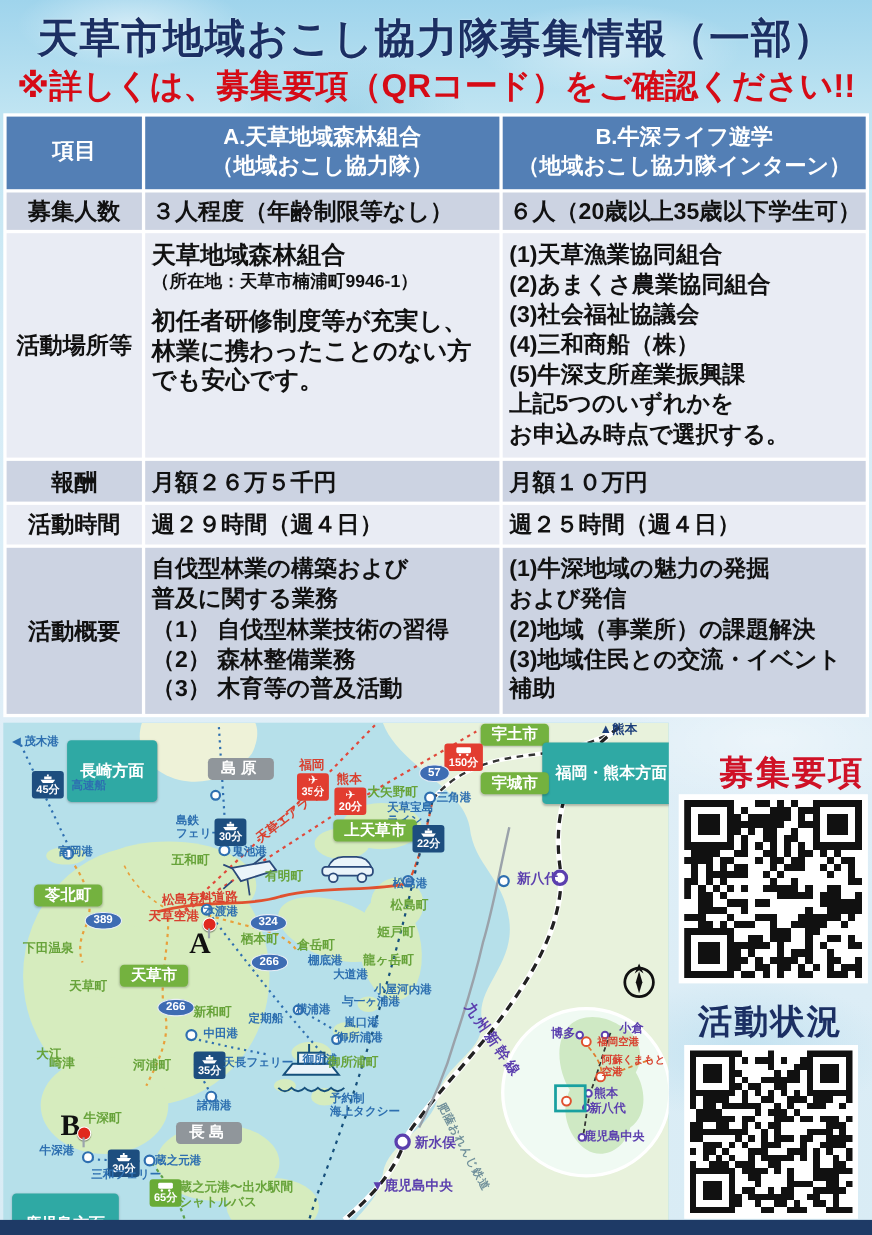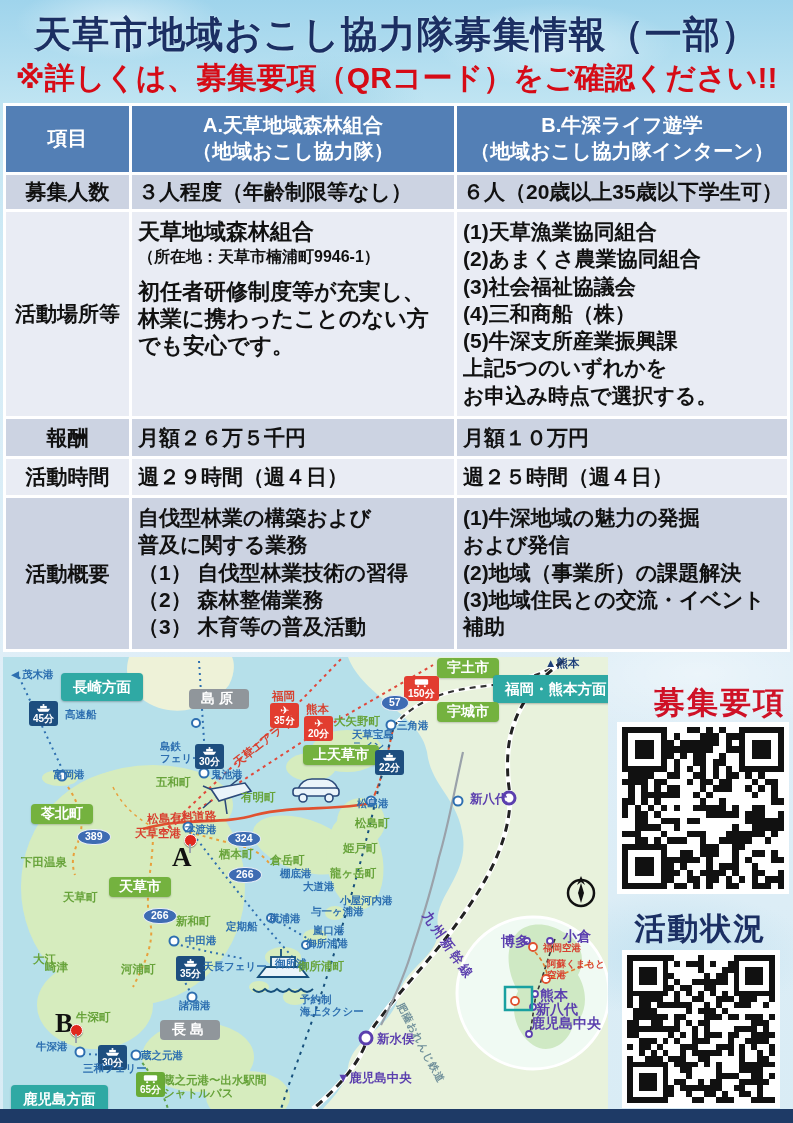--- a/index.html
+++ b/index.html
@@ -56,23 +56,23 @@
   #map svg.base{position:absolute;left:0;top:0;}
   #map-labels{position:absolute;left:0;top:0;width:100%;height:100%;}
   .mlabel{position:absolute;font-weight:bold;white-space:pre;line-height:1.12;transform-origin:left top;}
   .tport{color:#2d6fb0;font-size:10.5px;}
   .ttown{color:#67a33a;font-size:11.5px;}
   .tred{color:#d8402f;font-size:11.5px;}
   .tnavy{color:#1c3e7a;font-size:11.5px;}
   .tpurple{color:#5b3fae;font-size:12.5px;}
   .trail{color:#5b3fae;font-size:13px;letter-spacing:3px;}
   .torange{color:#6f8f9a;font-size:10px;letter-spacing:1px;}
-  .tinsP{color:#5b3fae;font-size:14px;}
+  .tinsP{color:#5b3fae;font-size:11px;}
   .tinsR{color:#d8402f;font-size:9.5px;}
-  .bteal{background:#2fa9a4;color:#fff;font-size:14.5px;padding:6px 12px;border-radius:4px;box-shadow:0 1px 2px rgba(0,0,0,.25);}
+  .bteal{background:#2fa9a4;color:#fff;font-size:14.5px;padding:20px 12px;border-radius:4px;box-shadow:0 1px 2px rgba(0,0,0,.25);}
   .bcity{background:#74b23f;color:#fff;font-size:14px;padding:2px 10px;border-radius:4px;box-shadow:0 1px 2px rgba(0,0,0,.2);}
   .bgray{background:#90969b;color:#fff;font-size:14px;padding:2px 12px;border-radius:4px;letter-spacing:4px;}
   .bnavy,.bred,.bgreen{color:#fff;font-size:10px;padding:2px 4px;border-radius:3px;display:flex;flex-direction:column;align-items:center;line-height:1;}
   .bnavy{background:#1d4e7f;}
   .bred{background:#e23d30;}
   .bgreen{background:#69ab36;}
   .bi{width:15px;height:10px;display:block;margin-bottom:1px;}
   .pl{font-size:11px;line-height:1;display:block;}
   .shield{background:#3e6cb3;color:#fff;font-size:10.5px;font-weight:bold;padding:1px 7px;border-radius:50% / 55%;border:1px solid #e8eef6;}
   .mletter{color:#111;font-family:"Liberation Serif","DejaVu Serif",serif;font-size:27px;font-weight:bold;}
@@ -373,21 +373,21 @@
       <span class="mlabel torange" style="left: 402px; top: 344px; transform: rotate(62deg);">肥薩おれんじ鉄道</span>
       <span class="mlabel mletter" style="left: 169px; top: 185px;">A</span>
       <span class="mlabel mletter" style="left: 52px; top: 351px;">B</span>
       <span class="mlabel tinsP" style="left: 498px; top: 277px;">博多</span>
       <span class="mlabel tinsP" style="left: 560px; top: 272px;">小倉</span>
       <span class="mlabel tinsR" style="left: 540px; top: 286px;">福岡空港</span>
       <span class="mlabel tinsR" style="left: 544px; top: 302px;">阿蘇くまもと
 空港</span>
       <span class="mlabel tinsP" style="left: 537px; top: 331px;">熊本</span>
       <span class="mlabel tinsP" style="left: 533px; top: 345px;">新八代</span>
-      <span class="mlabel tinsP" style="left: 528px; top: 359px; text-align: center;">鹿児島中央</span>
+      <span class="mlabel tinsP" style="left: 528px; top: 370px; text-align: center;">鹿児島中央</span>
       <span class="pin" style="left: 181px; top: 177px;"></span>
       <span class="pin" style="left: 67px; top: 367px;"></span>
     </div>
 </div>
 
 <div class="abs" id="qr1-label">募集要項</div>
 <div class="abs qrbox" id="qr1">
     <svg viewBox="0 0 25 25" shape-rendering="crispEdges">
       <rect x="0" y="0" width="7" height="7" fill="#111"></rect>
       <rect x="1" y="1" width="5" height="5" fill="#fff"></rect>

